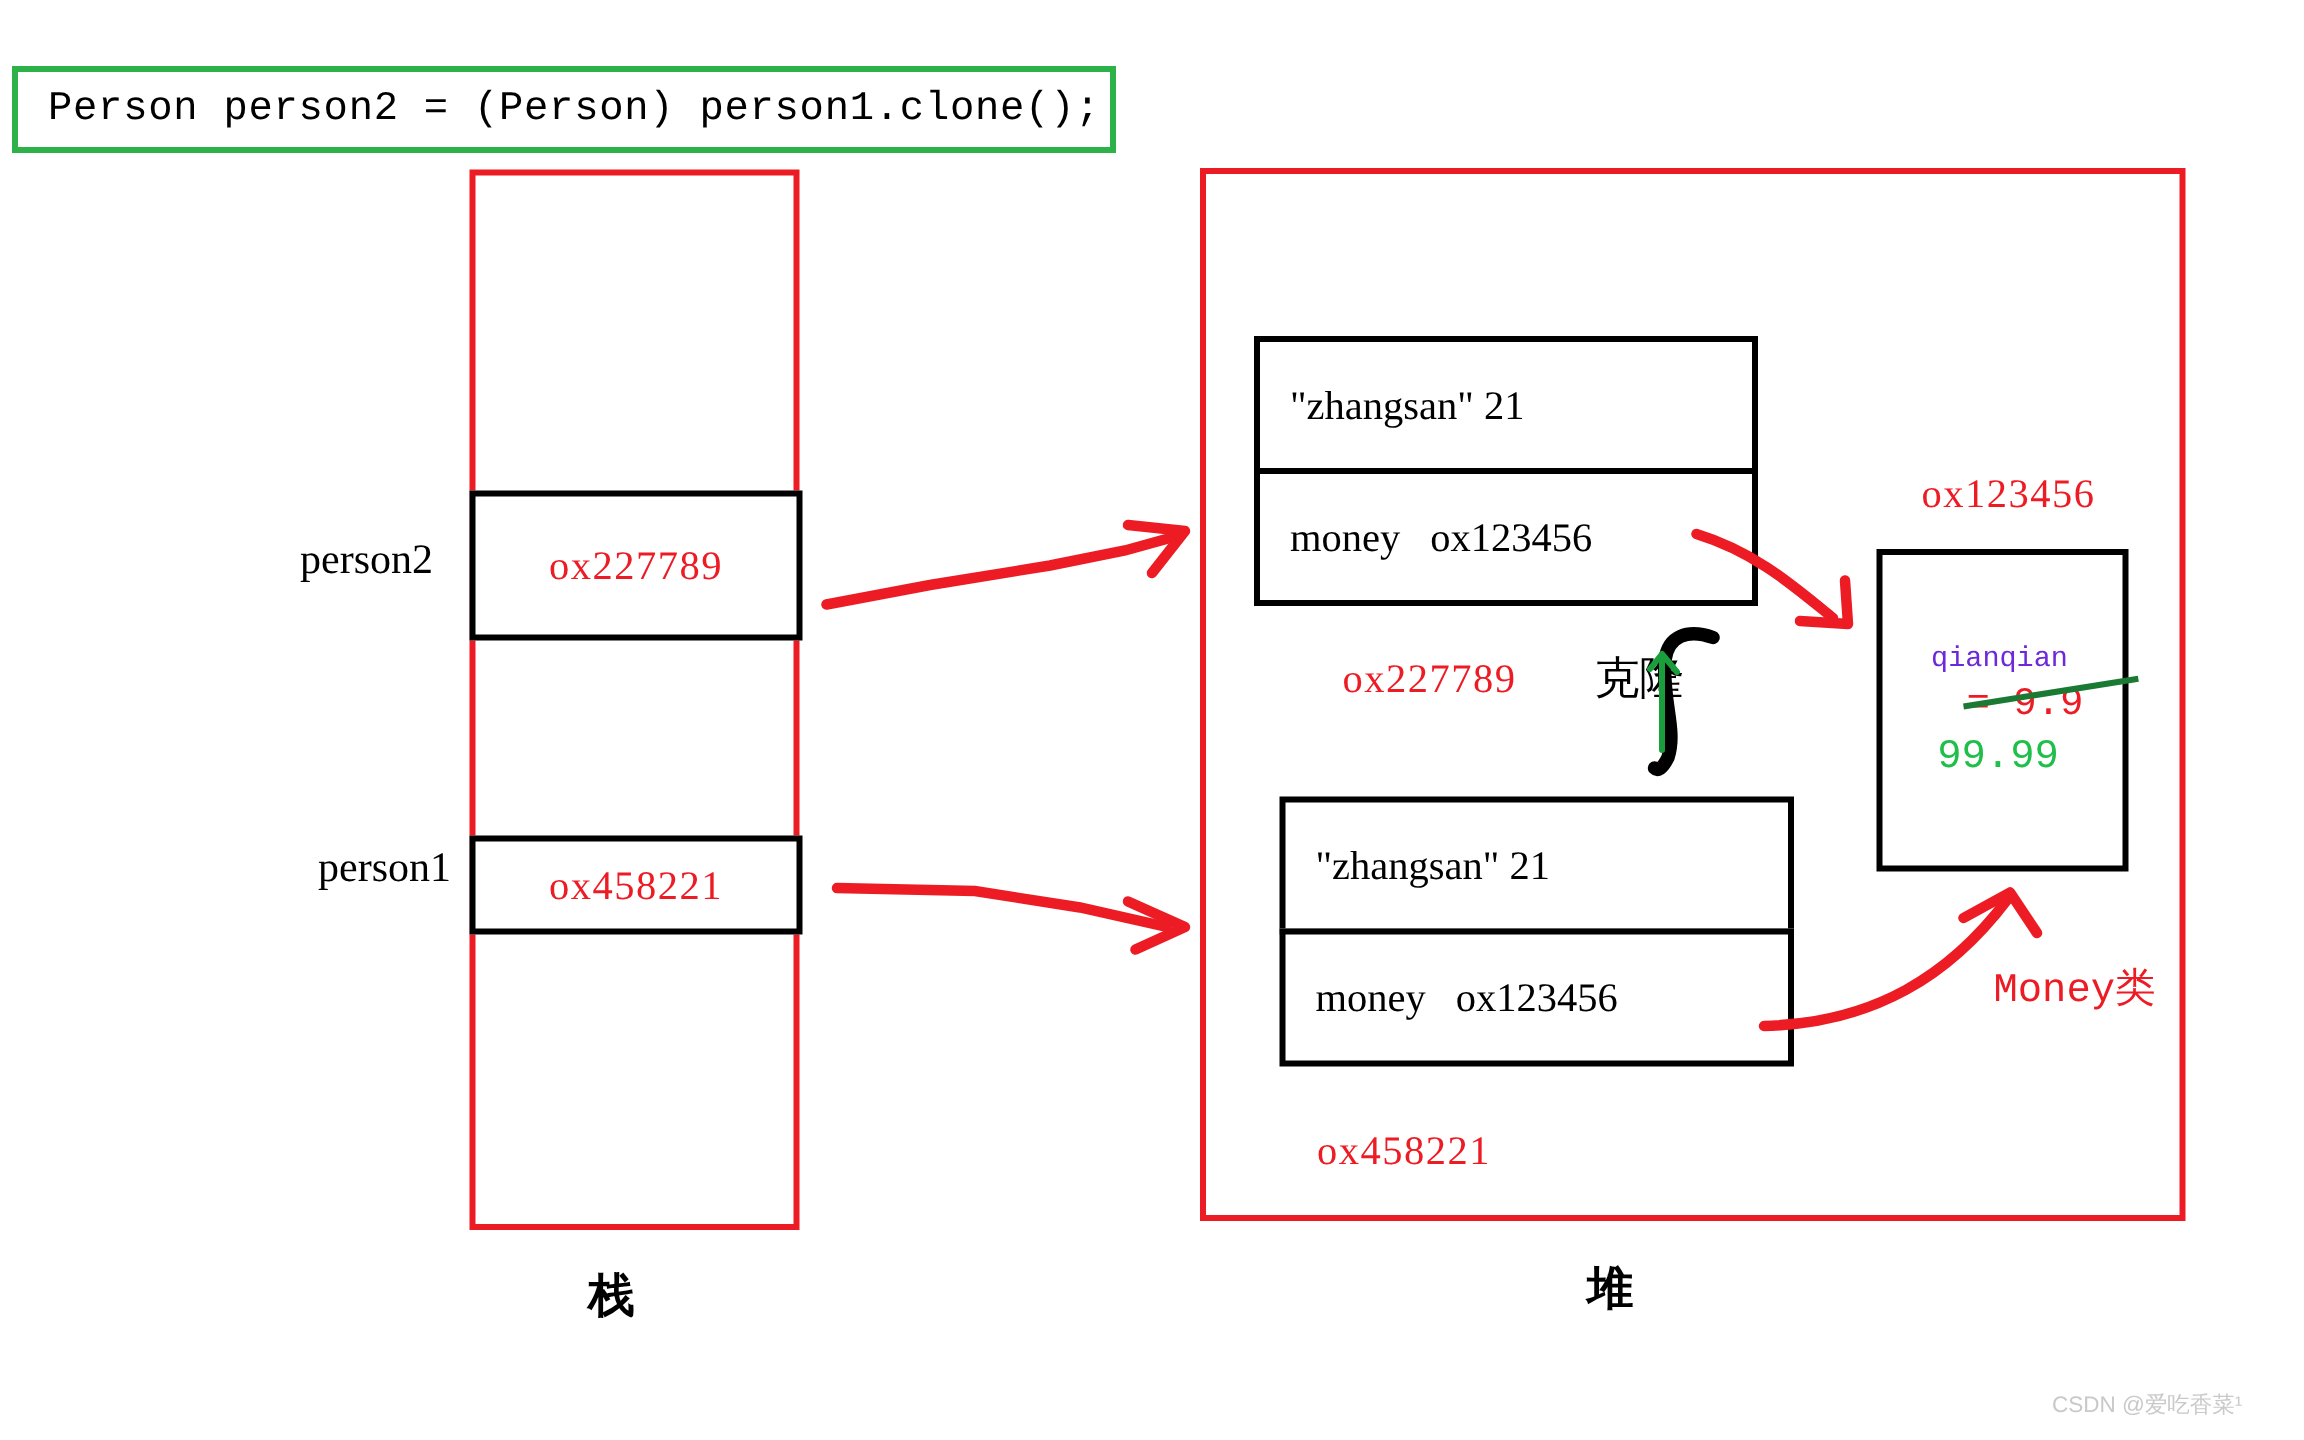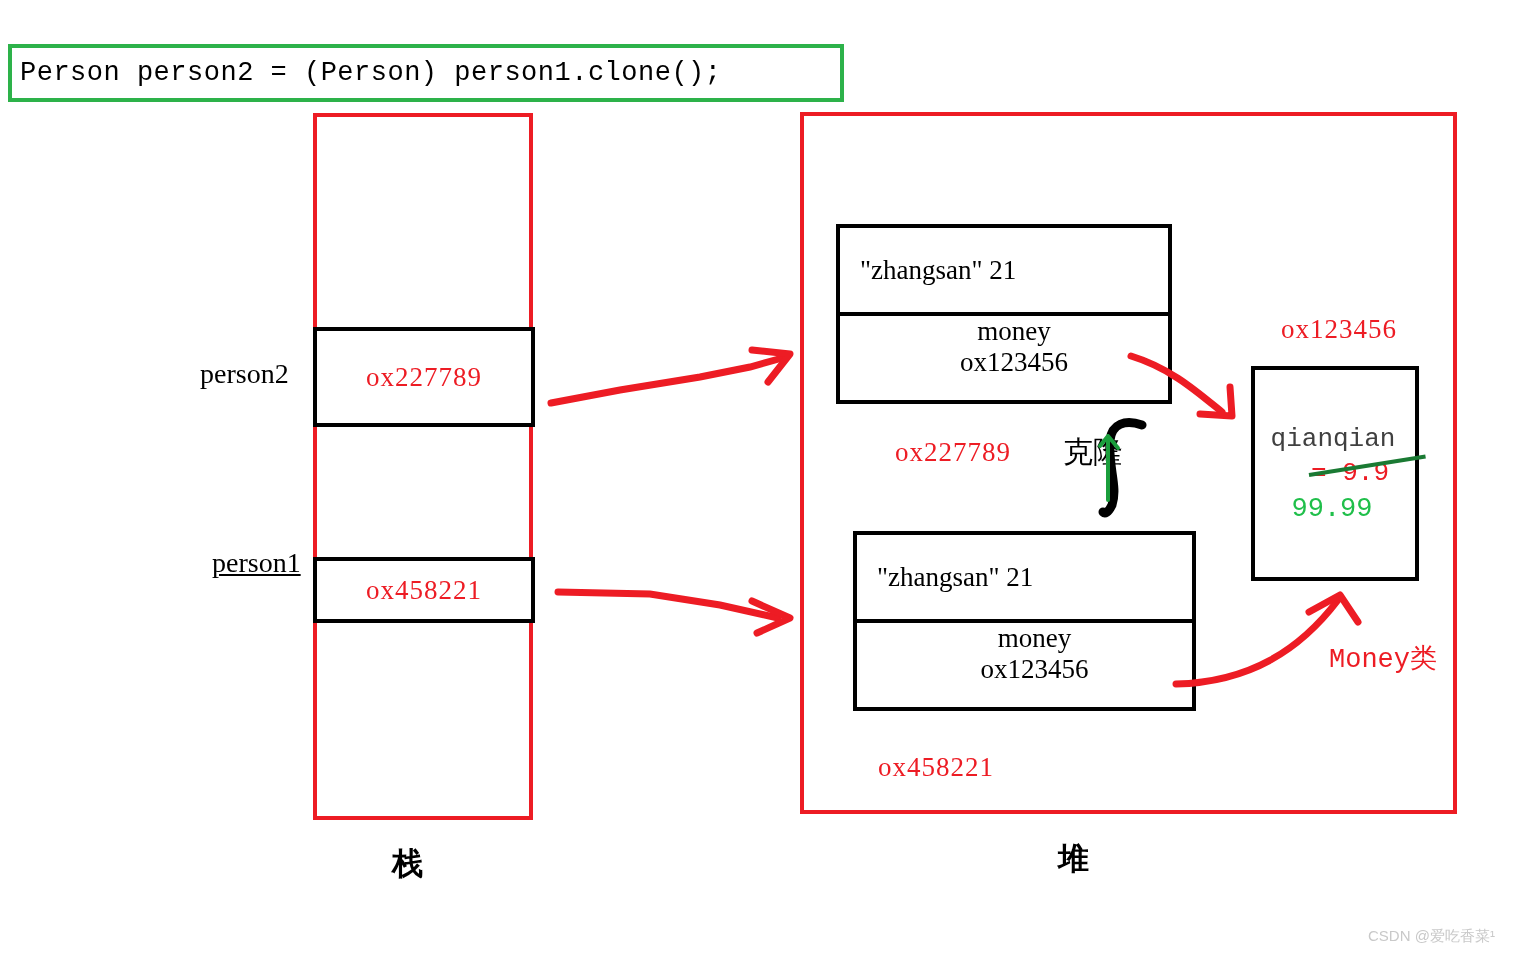--- a/index.html
+++ b/index.html
@@ -16,28 +16,28 @@
     height: 960px;
     background: #ffffff;
     overflow: hidden;
   }
   .abs { position: absolute; }
 
   
   #code-box {
     left: 8px;
     top: 44px;
-    width: 836px;
+    width: 736px;
     height: 58px;
     border: 4px solid #2db24a;
     background: #ffffff;
     box-sizing: border-box;
     display: flex;
     align-items: center;
-    padding-left: 8px;
+    padding-left: 20px;
   }
   #code-text {
     font-family: "Liberation Mono", "DejaVu Sans Mono", monospace;
     font-size: 27px;
     color: #000000;
     letter-spacing: 0.5px;
     white-space: pre;
   }
 
   
@@ -73,36 +73,36 @@
   }
 
   
   .var-label {
     color: #000000;
     font-size: 28px;
     font-family: "Liberation Serif", "DejaVu Serif", serif;
     margin-left: 40px;
   }
   #label-person2 { left: 160px; top: 358px; }
-  #label-person1 { left: 172px; top: 547px; text-decoration: underline; }
+  #label-person1 { left: 172px; top: 563px; }
 
   
   .person-obj { background: #ffffff; }
   #person-obj-top    { left: 836px; top: 224px; width: 336px; height: 184px; }
   #person-obj-bottom { left: 853px; top: 531px; width: 343px; height: 184px; }
 
   .obj-row {
     border: 4px solid #000000;
     box-sizing: border-box;
     height: 92px;
     display: flex;
     align-items: center;
     background: #ffffff;
   }
-  .obj-row + .obj-row { margin-top: -4px; flex-direction: column; }
+  .obj-row + .obj-row { margin-top: -4px; }
   .obj-row .cell-text {
     font-size: 27px;
     color: #000000;
     padding-left: 20px;
     font-family: "Liberation Serif", "DejaVu Serif", serif;
     white-space: pre;
   }
 
   
   .heap-addr {
@@ -119,22 +119,22 @@
     left: 1281px; top: 314px;
     color: #ed1c24; font-size: 27px; letter-spacing: 1px;
     font-family: "Liberation Serif", "DejaVu Serif", serif;
   }
   #money-box {
     left: 1251px; top: 366px; width: 168px; height: 215px;
     display: flex; flex-direction: column; justify-content: center;
     align-items: center;
   }
   #money-name {
-    color: #404040;
-    font-size: 26px;
+    color: #6d28d9;
+    font-size: 19px;
     font-family: "Liberation Mono", "DejaVu Sans Mono", monospace;
     margin-bottom: 4px;
     margin-left: -4px;
     text-align: center;
   }
   #money-old-wrap {
     position: relative;
     color: #ed1c24;
     font-size: 26px;
     font-family: "Liberation Mono", "DejaVu Sans Mono", monospace;

